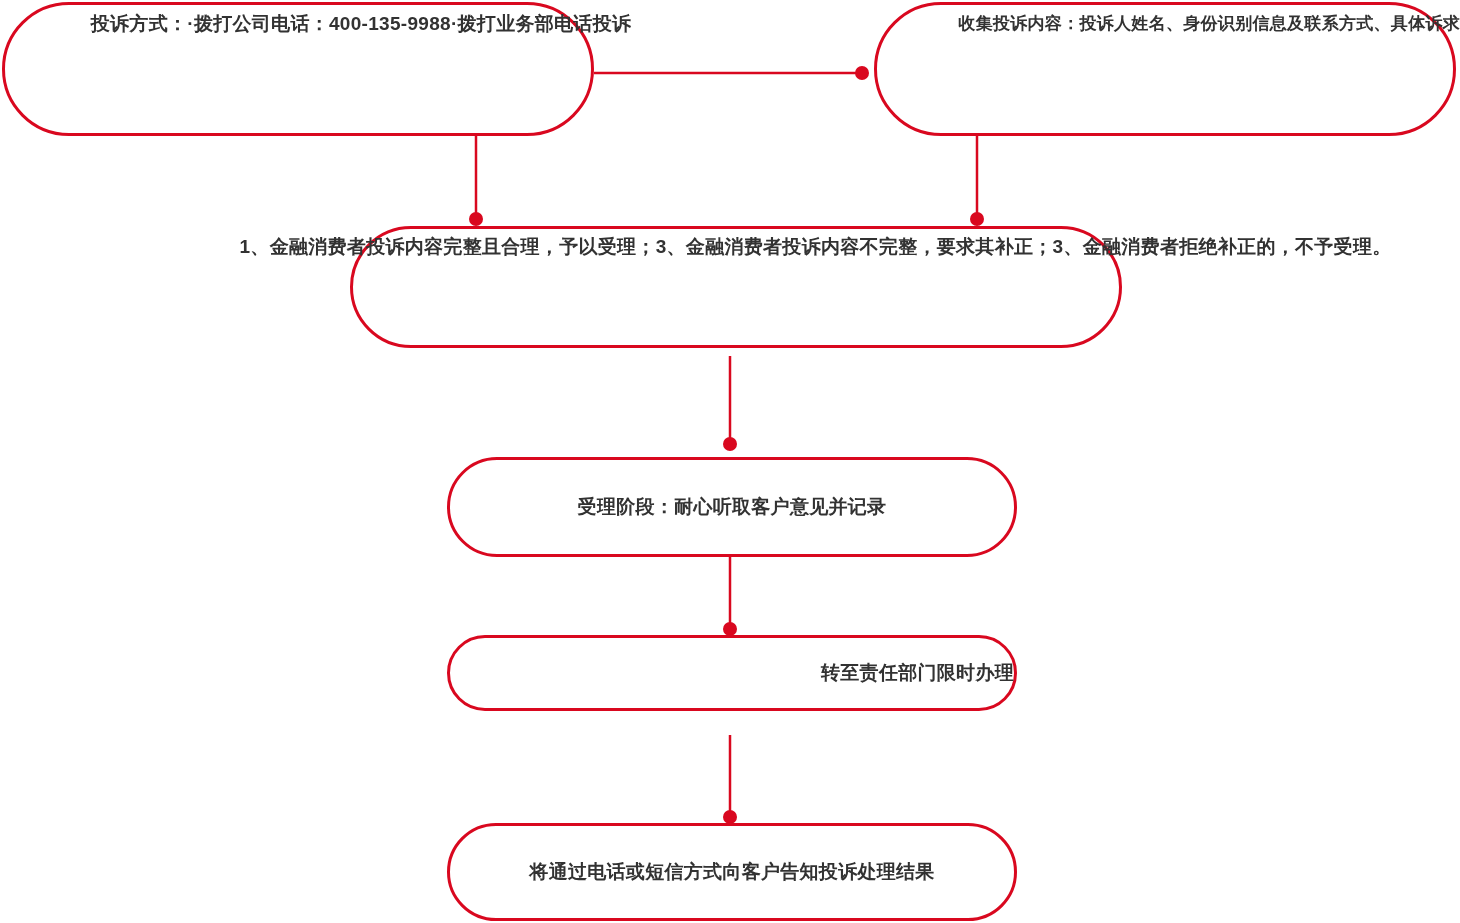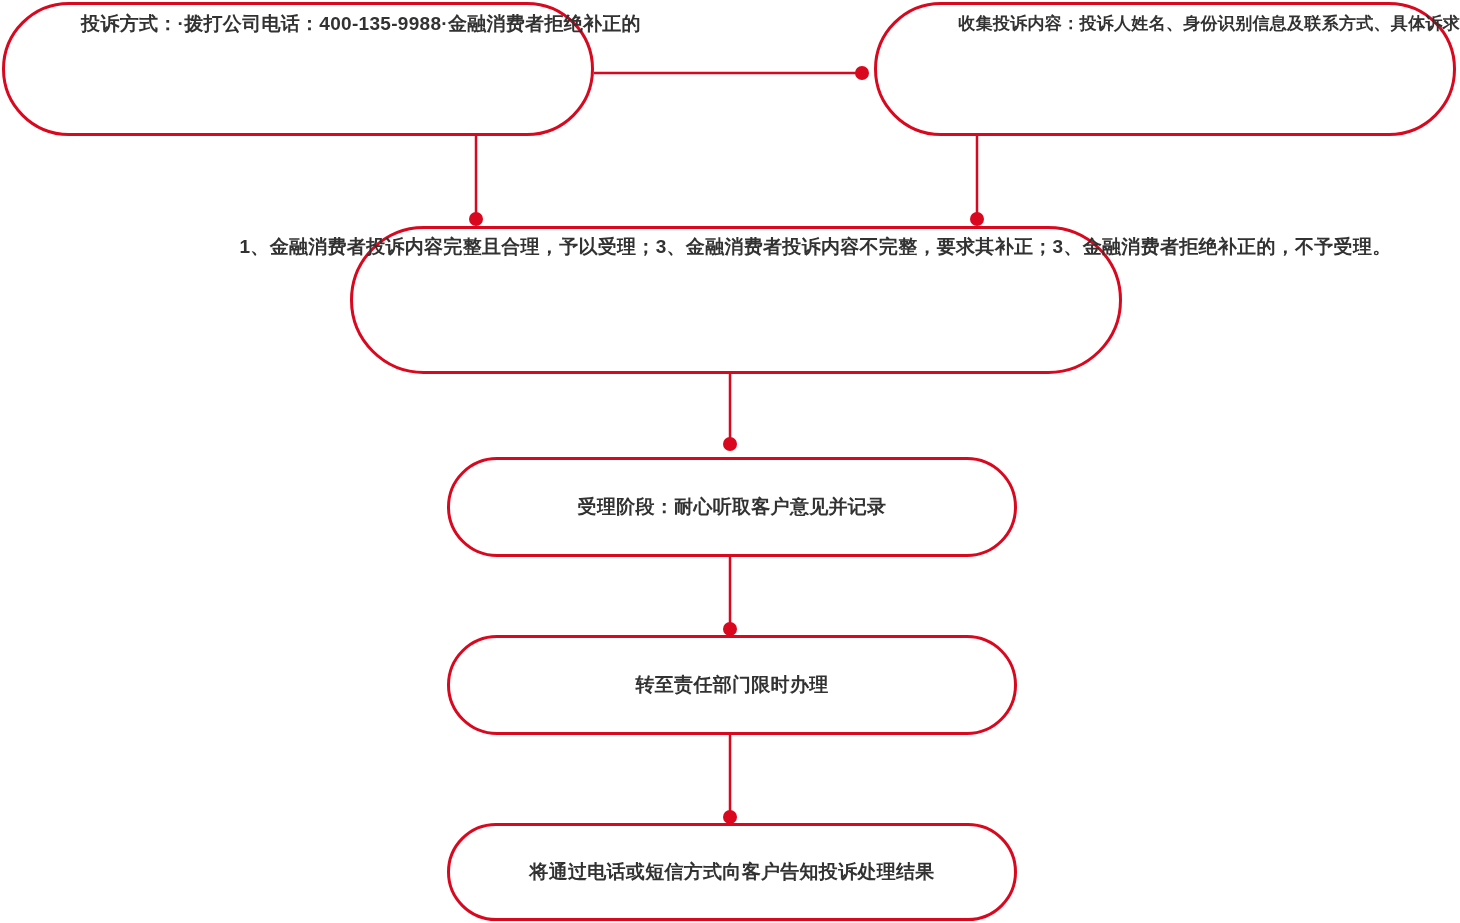--- a/index.html
+++ b/index.html
@@ -75,21 +75,21 @@
     font-size: 17px;
     line-height: 38px;
     text-align: left;
   }
 
   
   #node-rules {
     left: 350px;
     top: 226px;
     width: 772px;
-    height: 148px;
+    height: 122px;
     align-items: flex-start;
     padding-left: 159px;
   }
   #node-rules .node-text {
     font-size: 19px;
     line-height: 36px;
     text-align: left;
   }
 
   
@@ -98,22 +98,23 @@
     top: 450px;
     width: 570px;
     height: 100px;
     align-items: center;
     margin-top: 7px;
   }
   #node-transfer {
     left: 447px;
     top: 635px;
     width: 570px;
-    height: 100px;
+    height: 76px;
     align-items: center;
+    justify-content: flex-end;
   }
   #node-notify {
     left: 447px;
     top: 823px;
     width: 570px;
     height: 98px;
     align-items: center;
   }
   #node-accept .node-text,
   #node-transfer .node-text,
@@ -157,21 +158,21 @@
 
     <g>
       <line x1="730" y1="735" x2="730" y2="817" stroke="#d9081f" stroke-width="2.5"></line>
       <circle cx="730" cy="817" r="7" fill="#d9081f"></circle>
     </g>
   </svg>
 
   <div class="node node-pill" id="node-channels">
     <div class="node-text">投诉方式：</div>
     <div class="node-text">·拨打公司电话：400-135-9988</div>
-    <div class="node-text">·金融消费者拒绝补正的</div>
+    <div class="node-text">·拨打业务部电话投诉</div>
   </div>
 
   <div class="node node-pill" id="node-collect">
     <div class="node-text">收集投诉内容：</div>
     <div class="node-text">投诉人姓名、身份识别信息及联系方式、</div>
     <div class="node-text">具体诉求等。</div>
   </div>
 
   <div class="node node-pill" id="node-rules">
     <div class="node-text">1、金融消费者投诉内容完整且合理，予以受理；</div>

